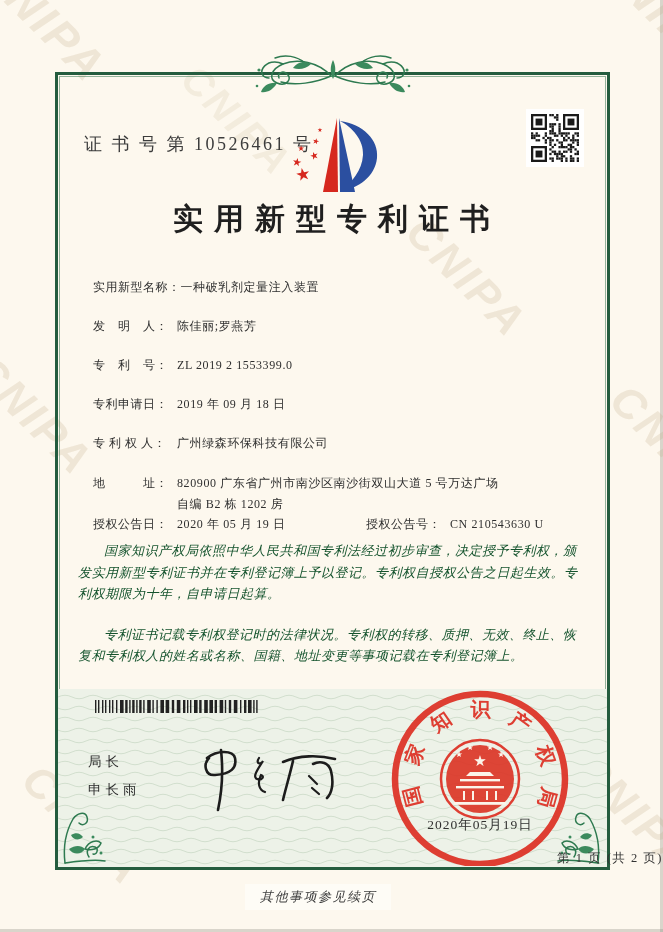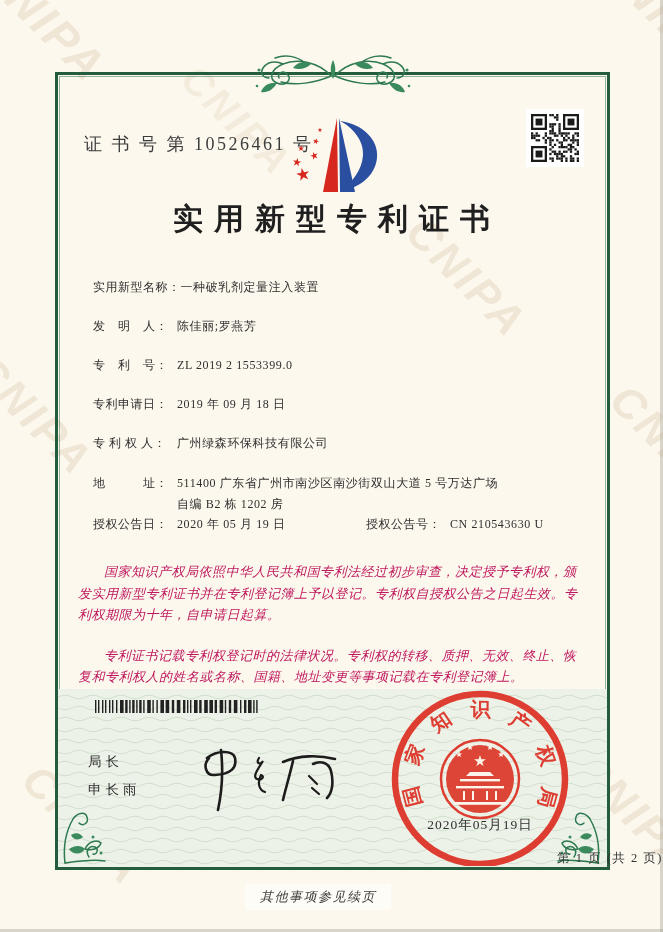--- a/index.html
+++ b/index.html
@@ -33,22 +33,22 @@
   .frow{height:18px;line-height:18px;margin-bottom:21px;white-space:nowrap;}
   .flabel{display:inline-block;min-width:84px;letter-spacing:.5px;}
   .fval{letter-spacing:.6px;}
   .addr{display:flex;margin-bottom:0;line-height:21px;}
   .addr .flabel{flex:0 0 84px;}
   .addr .avals{width:400px;}
   .addr .avals div{letter-spacing:.6px;}
   .grant{position:relative;height:18px;line-height:18px;margin-top:0;white-space:nowrap;}
   .grant .pair2{position:absolute;left:249px;top:0;margin-left:24px;}
   
-  .legal{position:absolute;left:78px;top:561px;width:508px;font-size:13px;line-height:21.5px;
-         color:#be185d;font-style:italic;letter-spacing:.5px;}
+  .legal{position:absolute;left:78px;top:540px;width:508px;font-size:13px;line-height:21.5px;
+         color:#14532d;font-style:italic;letter-spacing:.5px;}
   .legal p{margin:0;text-indent:2em;}
   .legal p + p{margin-top:19px;}
   
   .band{position:absolute;left:58px;top:689px;width:549px;height:178px;background:#edf2e8;}
   .band svg{display:block;}
   #waves path{fill:none;stroke:#cbdac7;stroke-width:1;opacity:.8;}
   .barcode{position:absolute;left:95px;top:700px;}
   .officer-title{position:absolute;left:88px;top:753px;font-family:Liberation Serif, serif;
                  font-size:13.5px;letter-spacing:4px;color:#2d2d2d;}
   .officer-name{position:absolute;left:88px;top:781px;font-family:"Liberation Sans","DejaVu Sans",sans-serif;
@@ -301,21 +301,21 @@
     </div>
     <div class="frow">
       <span class="flabel">专利申请日：</span><span class="fval">2019 年 09 月 18 日</span>
     </div>
     <div class="frow">
       <span class="flabel">专 利 权 人：</span><span class="fval">广州绿森环保科技有限公司</span>
     </div>
     <div class="addr">
       <span class="flabel">地　　　址：</span>
       <div class="avals">
-        <div>511400 广东省广州市南沙区南沙街双山大道 5 号万达广场</div>
+        <div>820900 广东省广州市南沙区南沙街双山大道 5 号万达广场</div>
         <div>自编 B2 栋 1202 房</div>
       </div>
     </div>
     <div class="grant">
       <span class="flabel">授权公告日：</span><span class="fval">2020 年 05 月 19 日</span>
       <span class="pair2">
         <span class="flabel">授权公告号：</span><span class="fval">CN 210543630 U</span>
       </span>
     </div>
   </div>

